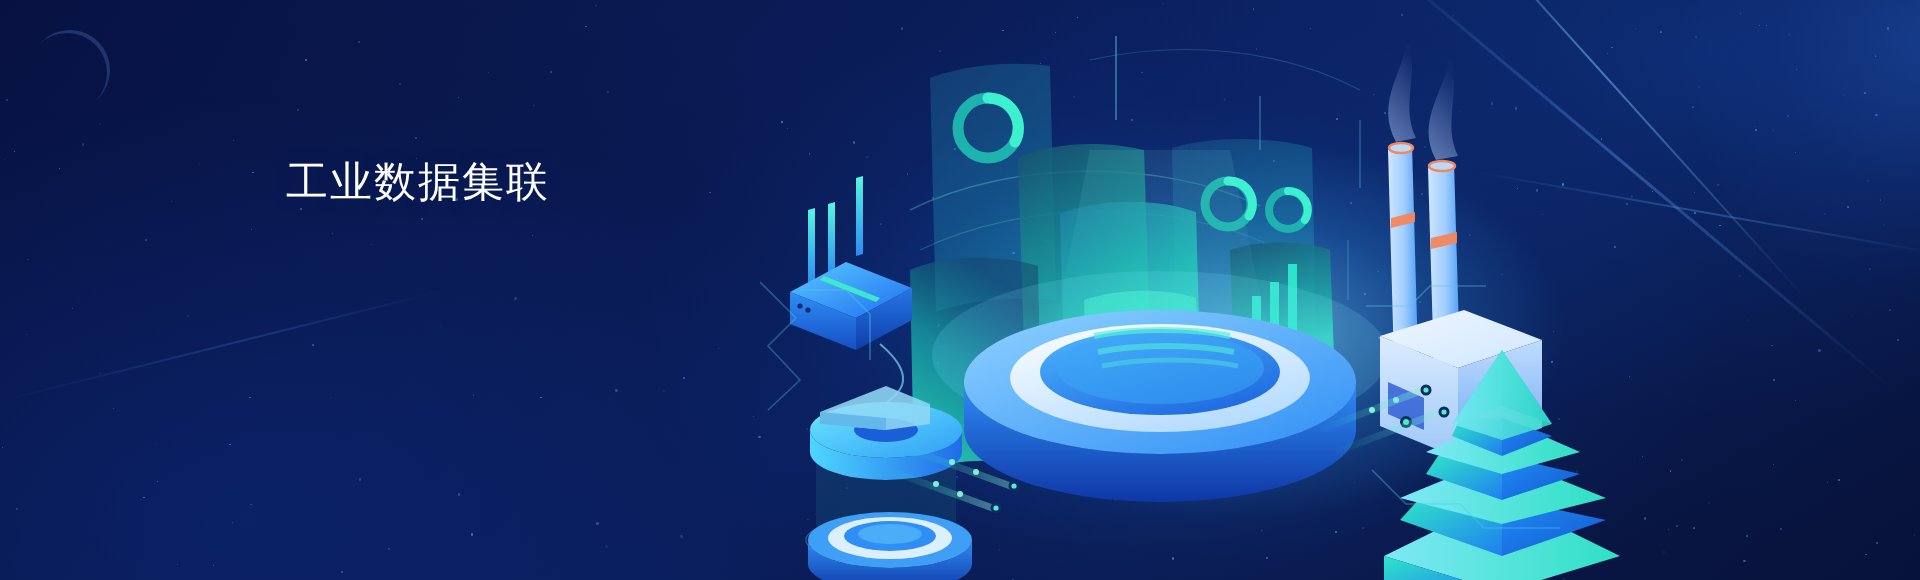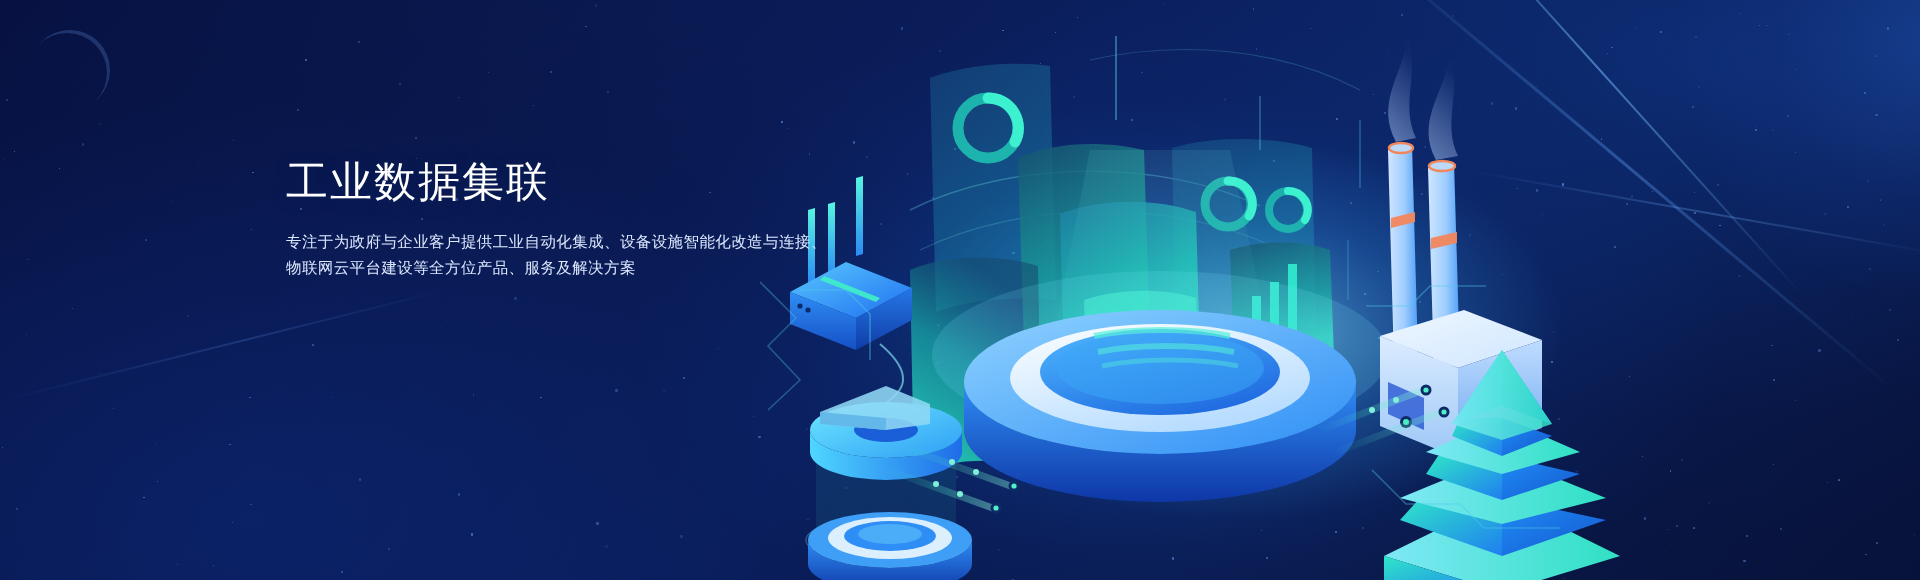--- a/index.html
+++ b/index.html
@@ -663,19 +663,15 @@
         <path d="M612 470 L646 504 L700 504 L724 528 L800 528" fill="none" stroke="#4fc8e8" stroke-width="1.6" opacity="0.40"></path>
         <path d="M0 282 L36 318 L8 346 L40 380 L8 410" fill="none" stroke="#4fc8e8" stroke-width="1.6" opacity="0.35"></path>
       </g>
     </svg>
   </div>
 
   <div class="copy">
     <div class="headline">
       <div>工业数据集联</div>
     </div>
-    <div class="subcopy">
-      <div>专注于为政府与企业客户提供工业自动化集成、设备设施智能化改造与连接、</div>
-      <div>物联网云平台建设等全方位产品、服务及解决方案</div>
-    </div>
   </div>
 
 </div>
 
 </body></html>

